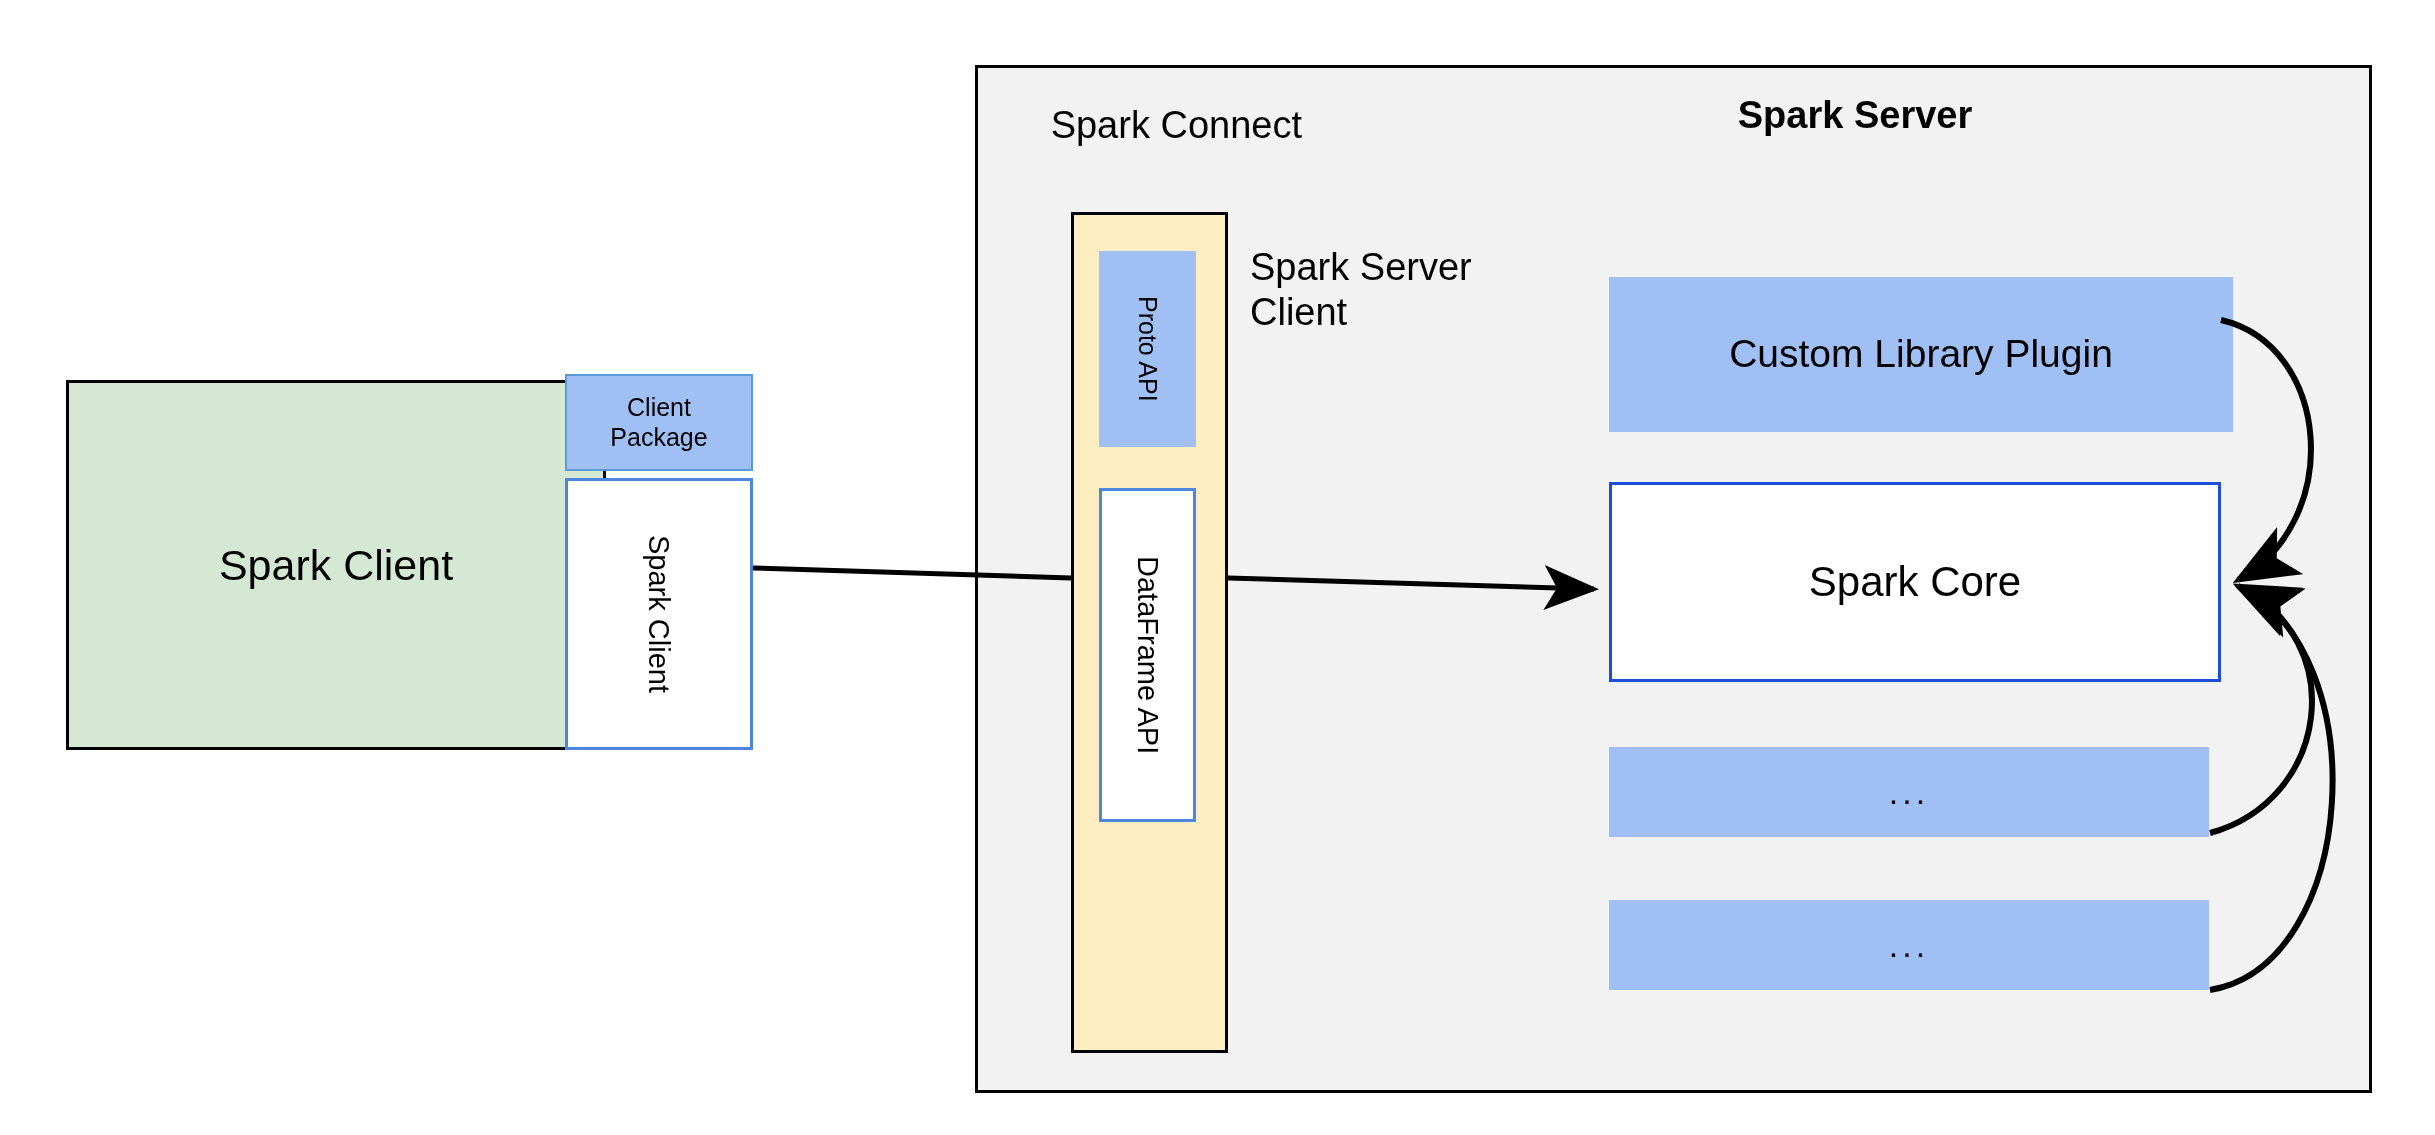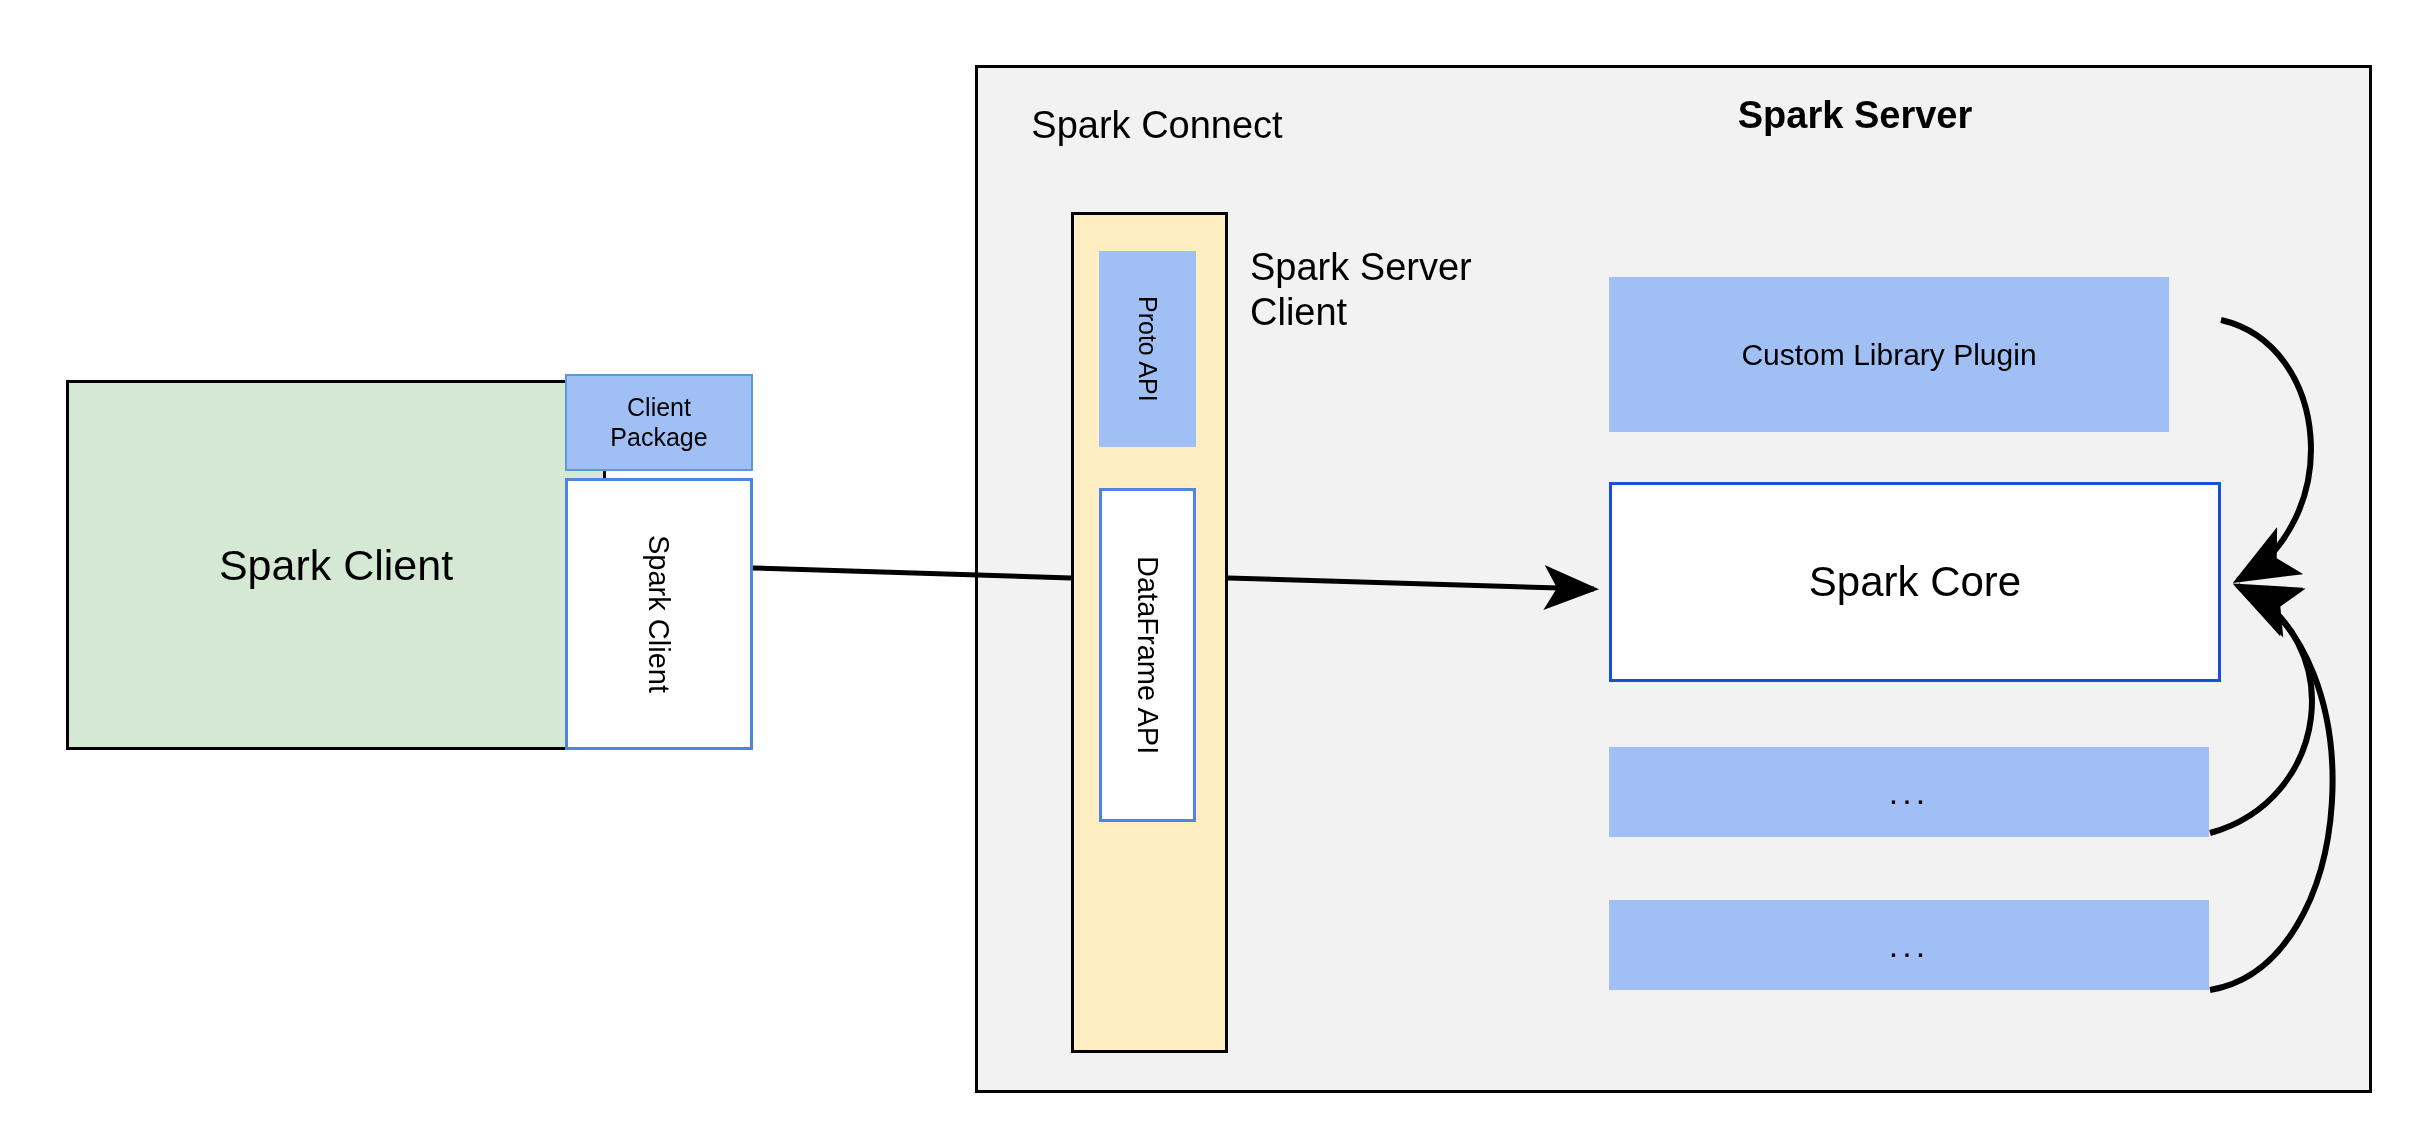--- a/index.html
+++ b/index.html
@@ -66,21 +66,21 @@
     display: block;
   }
 
   #spark-connect-api-label {
     left: 1012px; top: 68px; width: 290px; height: 92px;
     font-size: 38px;
     align-items: flex-start;
     flex-direction: column;
   }
   #spark-connect-api-label > span { width: 100%; display: block; }
-  #sca-line1 { text-align: center; margin-top: 22px; }
+  #sca-line1 { text-align: right; margin-top: 22px; }
   #sca-line2 { text-align: center; }
 
   #spark-server-title {
     left: 1690px; top: 90px; width: 330px; height: 50px;
     font-size: 38px;
     font-weight: bold;
   }
 
   #spark-server-library-label {
     left: 1250px; top: 245px; width: 300px; height: 100px;
@@ -108,23 +108,23 @@
 
   #dataframe-api-box {
     left: 1099px; top: 488px; width: 97px; height: 334px;
     background: #ffffff;
     border: 3px solid #4d86df;
     font-size: 29px;
   }
 
   
   #custom-library-plugin-box {
-    left: 1609px; top: 277px; width: 560px; height: 155px;
-    background: #a0c0f5;
-    font-size: 30px;
+    left: 1609px; top: 277px; width: 624px; height: 155px;
+    background: #a0c0f5;
+    font-size: 39px;
   }
 
   #spark-core-box {
     left: 1609px; top: 482px; width: 612px; height: 200px;
     background: #ffffff;
     border: 3px solid #1d4ed8;
     font-size: 42px;
   }
 
   #ellipsis-box-1 {

